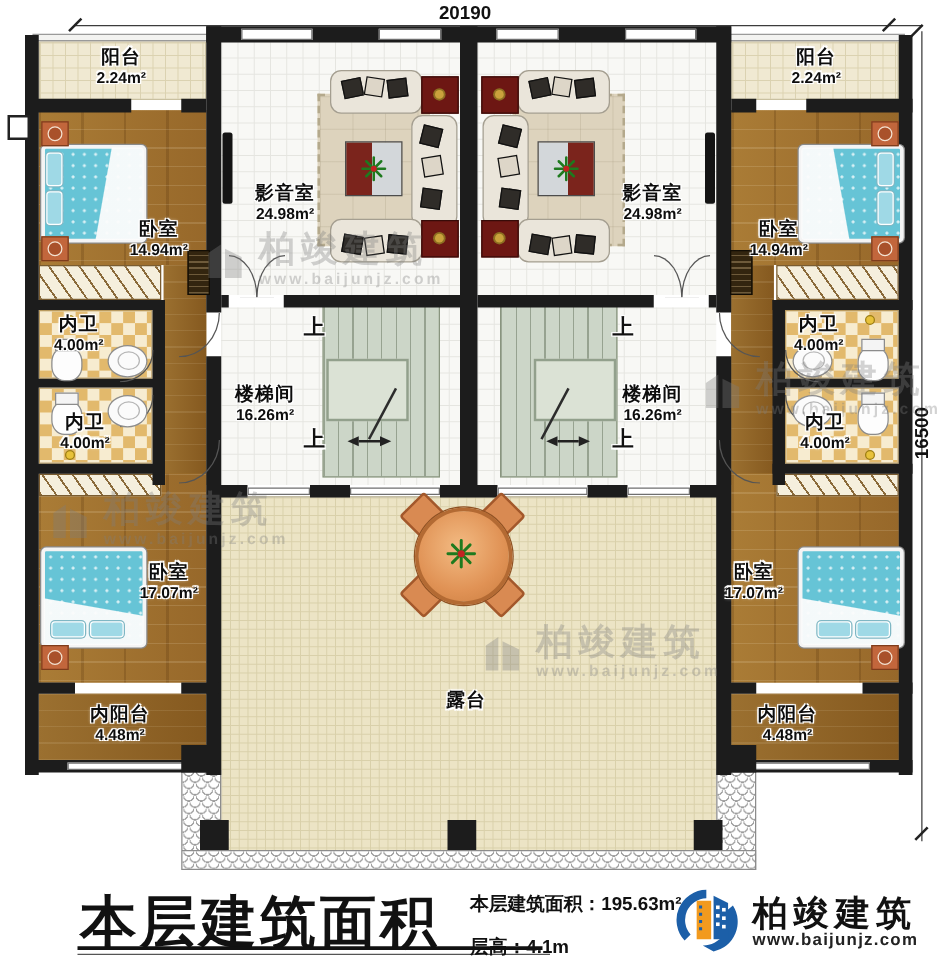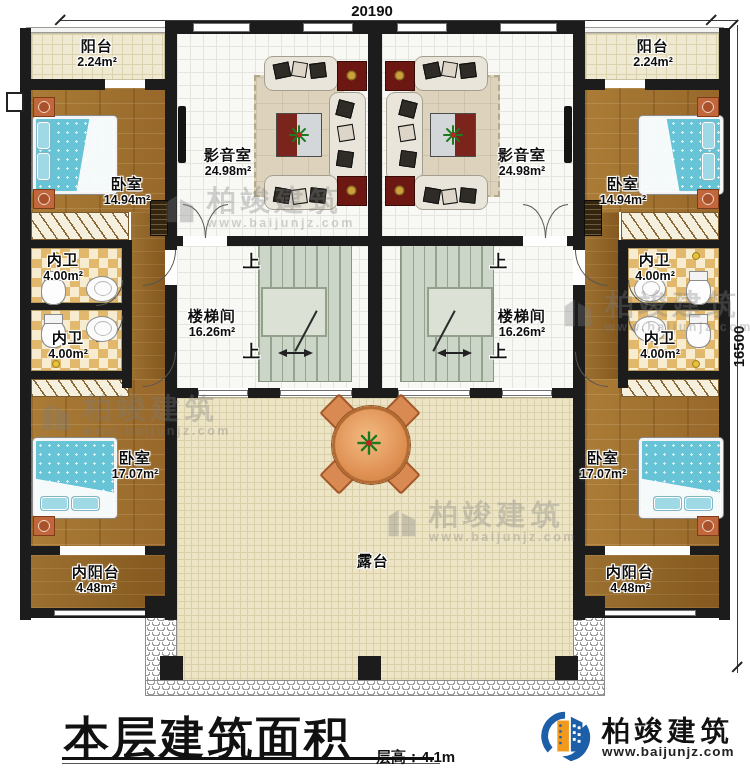--- a/index.html
+++ b/index.html
@@ -477,20 +477,22 @@
     </div>
 
   <div class="up" style="left:243px;top:250px;">上</div>
   <div class="up" style="left:243px;top:340px;">上</div>
   <div class="up" style="left:490px;top:250px;">上</div>
   <div class="up" style="left:490px;top:340px;">上</div>
 
   <div class="title-cn" style="left:64px;top:708px;">本层建筑面积</div>
   <div class="tline1" style="left:62px;top:757px;width:372px;height:3px;"></div>
   <div class="tline2" style="left:62px;top:763px;width:378px;height:1px;"></div>
+  <div class="info" style="left:376px;top:714px;">
+    <span>本层建筑面积：</span><span>195.63m²</span></div>
   <div class="info" style="left:376px;top:748px;">
     <span>层高：</span><span>4.1m</span></div>
 
   <svg width="58" height="60" style="position:absolute;left:538px;top:706px;" viewBox="0 0 60 60">
     <path d="M10 47 A25 25 0 0 1 28 5 l0 7 A18 18 0 0 0 15 42 Z" fill="#1c5fa8"></path>
     <path d="M50 18 A25 25 0 0 1 34 56 l-9-5 A20 20 0 0 0 44 23 Z" fill="#1c5fa8"></path>
     <path d="M20 14 h12 v32 h-12 Z" fill="#f29a1e"></path>
     <path d="M34 10 l12 6 v30 h-12 Z" fill="#1c5fa8"></path>
     <g fill="#fff">
         <rect x="36" y="18" width="3" height="3"></rect>

